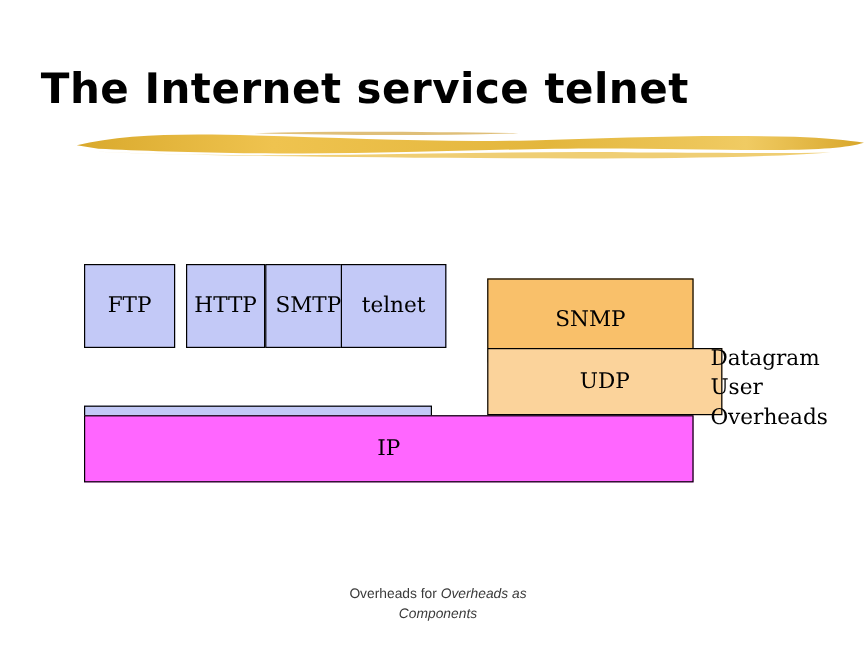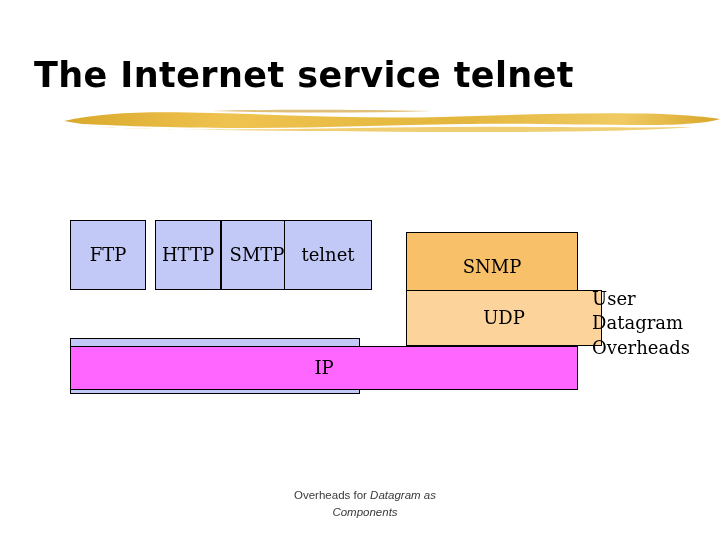--- a/index.html
+++ b/index.html
@@ -80,21 +80,21 @@
   .b-http   { left: 85px;  top: 0px;   width: 66px;  height: 70px; }
   .b-smtp   { left: 151px; top: 0px;   width: 72px;  height: 70px; }
   .b-telnet { left: 214px; top: 0px;   width: 88px;  height: 70px; }
   .b-snmp   { left: 336px; top: 0px;   width: 172px; height: 70px; margin-top: 12px; }
 
   
   .b-tcp    { left: 0px;   top: 70px;  width: 290px; height: 56px; }
   .b-udp    { left: 336px; top: 70px;  width: 196px; height: 56px; }
 
   
-  .b-ip     { left: 0px;   top: 126px; width: 508px; height: 44px; }
+  .b-ip     { left: 0px;   top: 126px; width: 508px; height: 56px; }
 
   
   .annotation {
     position: absolute;
     left: 592px;
     top: 287px;
     width: 120px;
     font-family: "DejaVu Serif", "Liberation Serif", serif;
     font-size: 18px;
     line-height: 1.35;
@@ -164,25 +164,25 @@
     <div class="box app-blue b-telnet">telnet</div>
     <div class="box app-orange b-snmp">SNMP</div>
 
     <div class="box tcp-blue b-tcp">TCP</div>
     <div class="box udp-orange b-udp">UDP</div>
 
     <div class="box ip-magenta b-ip">IP</div>
   </div>
 
   <div class="annotation">
+    <div>Datagram</div>
     <div>User</div>
-    <div>Datagram</div>
     <div>Overheads</div>
   </div>
 
   <div class="footer">
     <div class="footer-center">
-      <div><span>Overheads for </span><span class="ital">Datagram as</span></div>
+      <div><span>Overheads for </span><span class="ital">Overheads as</span></div>
       <div class="ital">Components</div>
     </div>
   </div>
 
 </div>
 
 </body></html>

